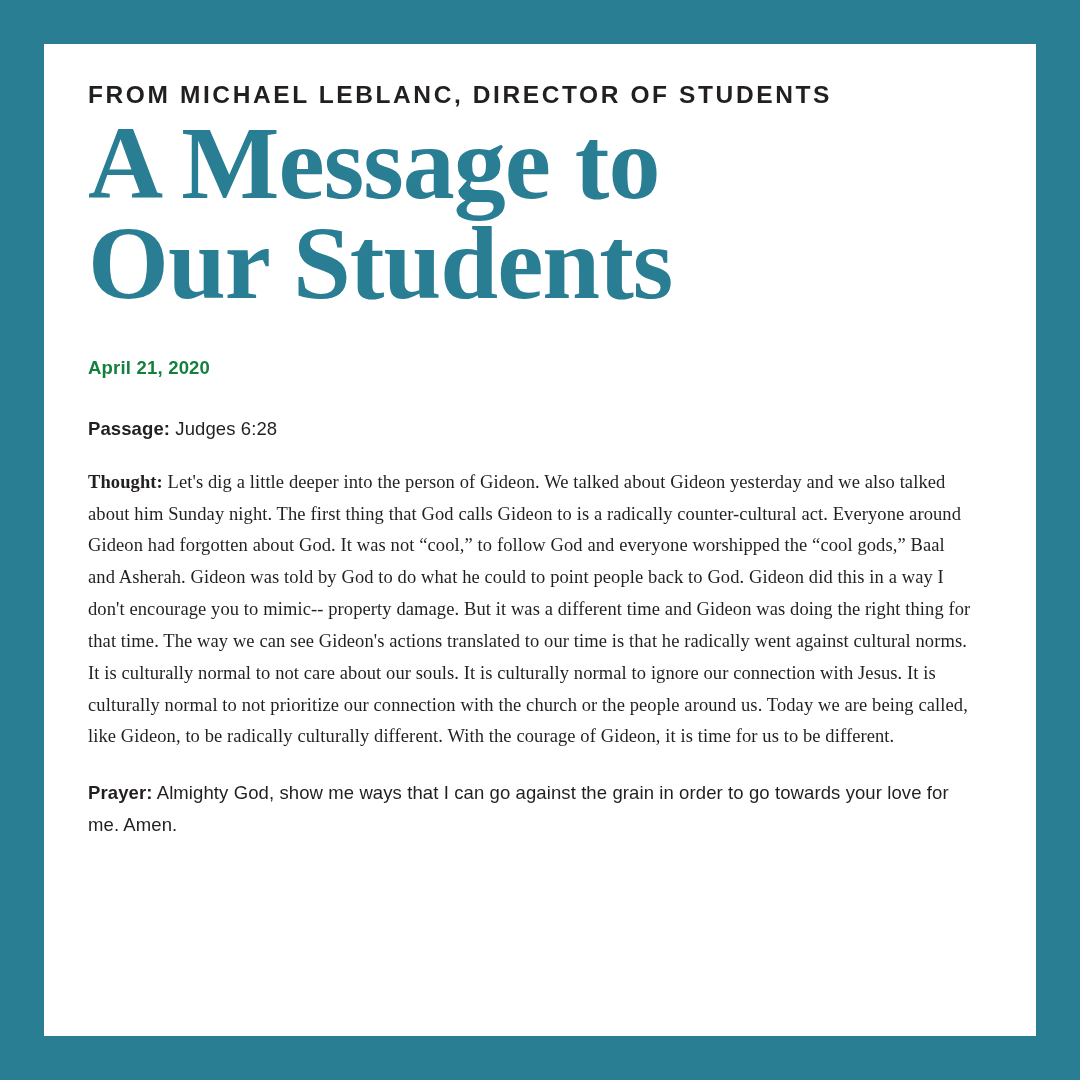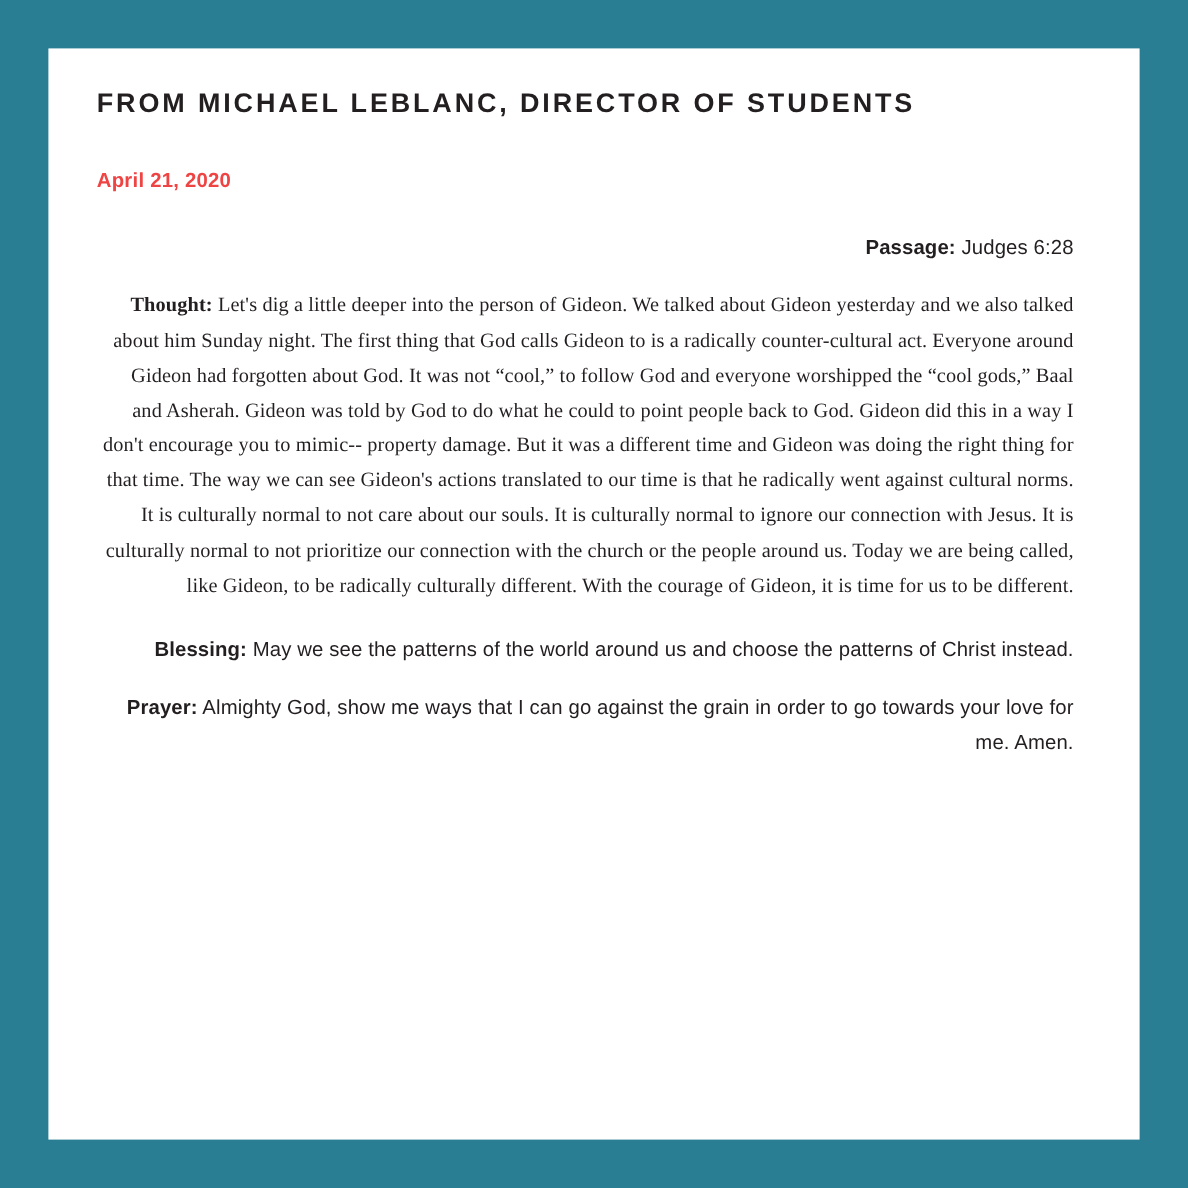--- a/index.html
+++ b/index.html
@@ -42,54 +42,55 @@
     letter-spacing: -1px;
     margin: 0 0 0 0;
     white-space: pre-line;
   }
   .body-block {
     margin-top: 44px;
   }
   .date {
     font-size: 18.5px;
     font-weight: 700;
-    color: #ef4444;
+    color: #15803d;
     letter-spacing: 0.2px;
     margin: 0 0 34px 0;
   }
   .para {
     font-size: 18.5px;
     color: #231f20;
     line-height: 1.72;
     margin: 0 0 22px 0;
     letter-spacing: 0.1px;
-    text-align: right;
+    text-align: left;
   }
   .para .lbl {
     font-weight: 700;
   }
   .para.thought {
     margin-bottom: 24px;
     font-family: Liberation Serif, serif;
   }
 </style>
 </head>
 <body>
 
 <div class="page">
 
   <div class="eyebrow">FROM MICHAEL LEBLANC, DIRECTOR OF STUDENTS</div>
 
+  <h1 class="title">A Message to
+Our Students</h1>
 
   <div class="body-block">
 
     <div class="date">April 21, 2020</div>
 
     <p class="para"><span class="lbl">Passage:</span><span> Judges 6:28</span></p>
 
     <p class="para thought"><span class="lbl">Thought:</span><span> Let's dig a little deeper into the person of Gideon. We talked about Gideon yesterday and we also talked about him Sunday night. The first thing that God calls Gideon to is a radically counter-cultural act. Everyone around Gideon had forgotten about God. It was not “cool,” to follow God and everyone worshipped the “cool gods,” Baal and Asherah. Gideon was told by God to do what he could to point people back to God. Gideon did this in a way I don't encourage you to mimic-- property damage. But it was a different time and Gideon was doing the right thing for that time. The way we can see Gideon's actions translated to our time is that he radically went against cultural norms. It is culturally normal to not care about our souls. It is culturally normal to ignore our connection with Jesus. It is culturally normal to not prioritize our connection with the church or the people around us. Today we are being called, like Gideon, to be radically culturally different. With the courage of Gideon, it is time for us to be different.</span></p>
 
-    <p class="para"><span class="lbl">Blessing:</span><span> May we see the patterns of the world around us and choose the patterns of Christ instead.</span></p>
 
     <p class="para"><span class="lbl">Prayer:</span><span> Almighty God, show me ways that I can go against the grain in order to go towards your love for me. Amen.</span></p>
 
   </div>
 </div>
 
 </body></html>

